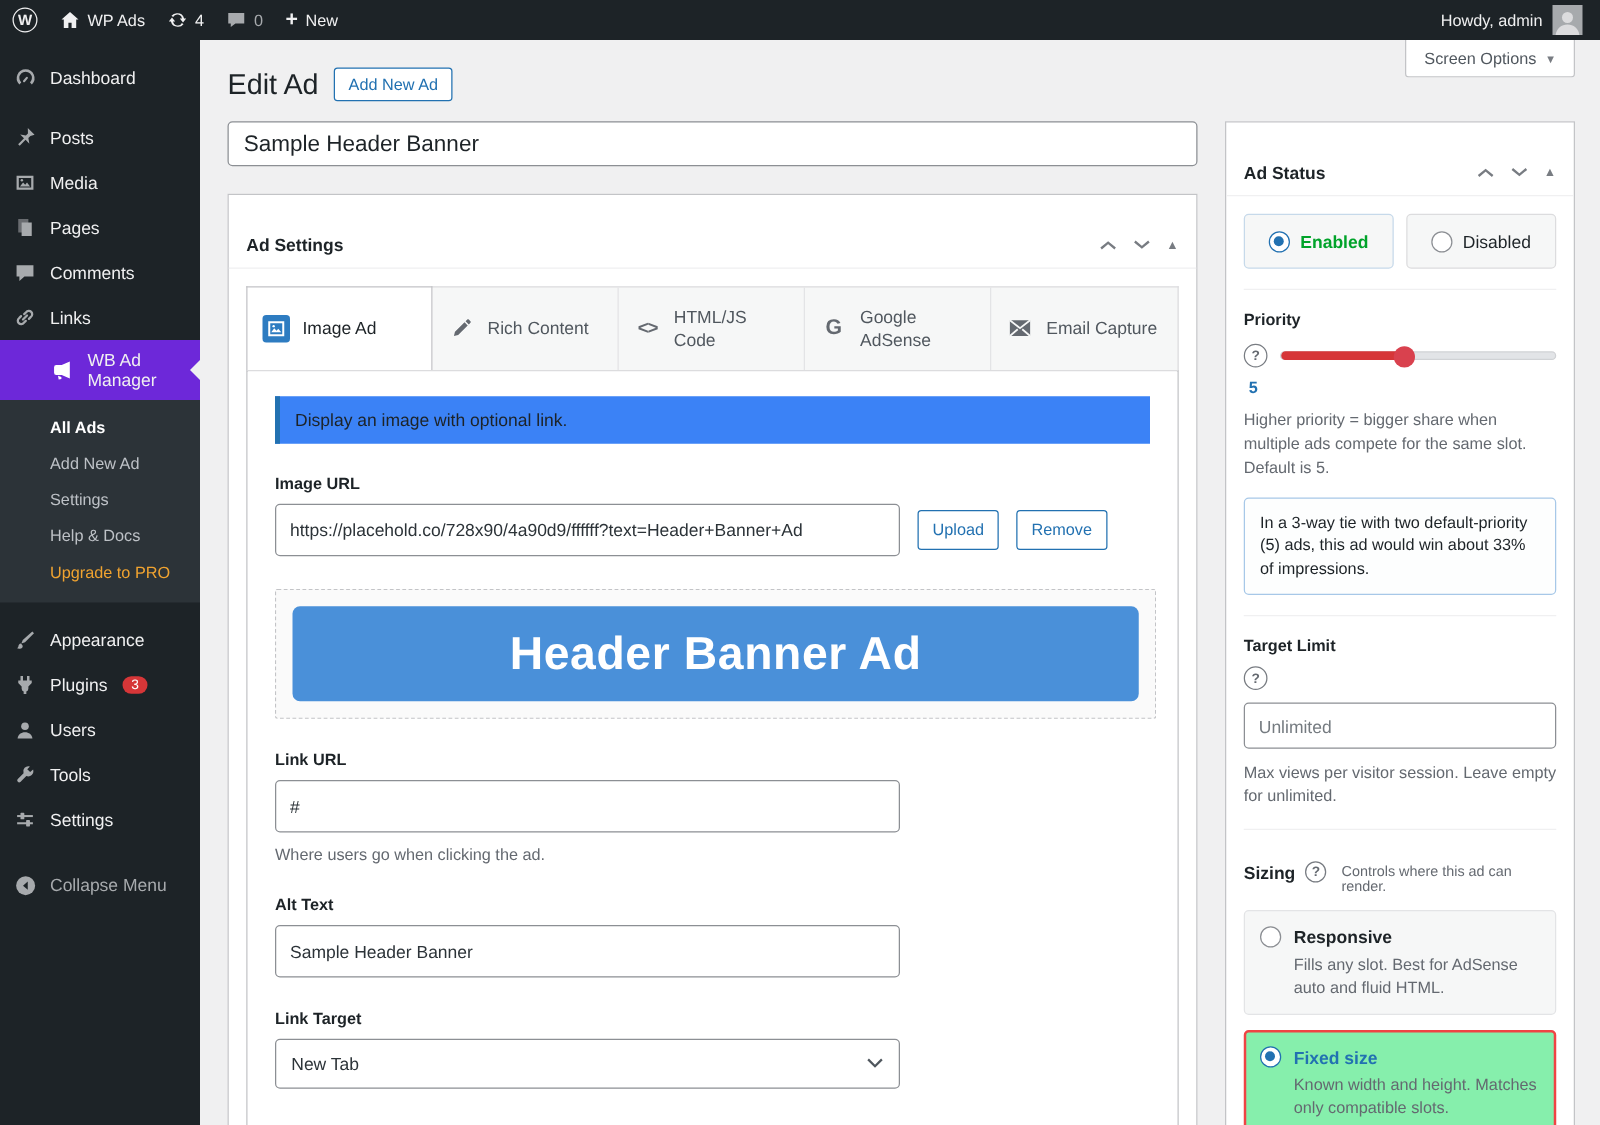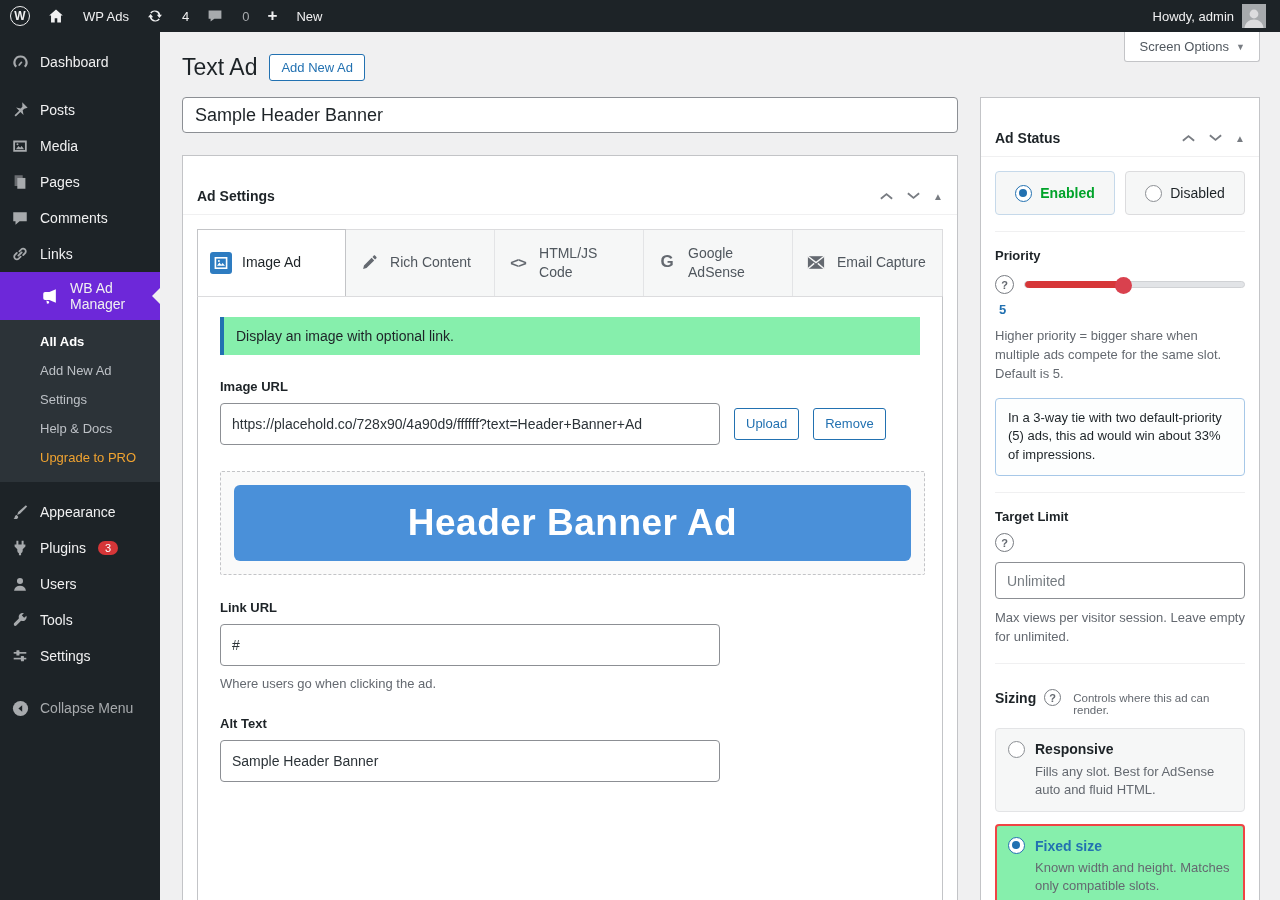--- a/index.html
+++ b/index.html
@@ -2,21 +2,21 @@
 <html><head>
 <meta charset="utf-8">
 <style>
   * { margin:0; padding:0; box-sizing:border-box; }
   html,body { width:1280px; height:900px; overflow:hidden; }
   body { font-family:"Liberation Sans", sans-serif; font-size:13px; color:#1d2327; background:#f0f0f1; }
 
   
   .adminbar { height:32px; background:#1d2327; color:#f0f0f1; display:flex; align-items:center; justify-content:space-between; padding:0 14px 0 10px; font-size:13px; }
   .ab-left { display:flex; align-items:center; gap:18px; }
-  .ab-item { display:flex; align-items:center; gap:19px; color:#f0f0f1; cursor:pointer; }
+  .ab-item { display:flex; align-items:center; gap:6px; color:#f0f0f1; cursor:pointer; }
   .ab-muted { color:#a7aaad; }
   .wp-logo { width:20px; height:20px; border:1.6px solid #f0f0f1; border-radius:50%; display:flex; align-items:center; justify-content:center; font-weight:bold; font-size:12px; color:#f0f0f1; }
   .ab-ico svg { display:block; }
   .ab-plus { font-size:17px; font-weight:bold; line-height:1; margin-top:-2px; }
   .ab-right { display:flex; align-items:center; gap:8px; }
   .avatar { width:24px; height:24px; background:#a7aaad; display:flex; align-items:flex-end; justify-content:center; overflow:hidden; }
   .avatar svg { display:block; }
 
   
   .frame { display:flex; height:868px; }
@@ -67,21 +67,21 @@
   .tabs { display:flex; background:#f6f7f7; border:1px solid #dcdcde; border-bottom:none; }
   .tab { width:150px; padding:14px 12px; display:flex; align-items:center; gap:10px; color:#50575e; cursor:pointer; font-size:14px; line-height:1.35; border-right:1px solid #e3e4e6; }
   .tab:last-child { border-right:none; }
   .tab.active { background:#fff; color:#1d2327; border-right:1px solid #c3c4c7; margin:-1px 0 0 -1px; border-left:1px solid #c3c4c7; border-top:1px solid #c3c4c7; position:relative; }
   .tab-ico { flex:none; display:flex; align-items:center; justify-content:center; width:22px; height:22px; color:#646970; }
   .imgad-ico { background:#2e7cc1; border-radius:3px; }
   .glyph-ico { font-weight:bold; font-size:15px; letter-spacing:-1px; }
   .g-ico { font-size:17px; font-weight:bold; }
   .tab-panel { border:1px solid #c3c4c7; border-top:1px solid #dcdcde; background:#fff; padding:20px 22px 22px; height:610px; overflow:hidden; }
 
-  .notice-info { border-left:4px solid #2271b1; padding:11px 12px; font-size:14px; color:#1d2327; background:#86efac; box-shadow:0 0 0 0; margin-bottom:24px; }
+  .notice-info { border-left:4px solid #2271b1; padding:11px 12px; font-size:14px; color:#1d2327; background:#3b82f6; box-shadow:0 0 0 0; margin-bottom:24px; }
   .field-label { font-weight:bold; font-size:13px; margin-bottom:9px; }
   .text-input { width:500px; height:42px; border:1px solid #8c8f94; border-radius:4px; padding:0 11px; font-size:14px; color:#2c3338; background:#fff; font-family:inherit; }
   .inline-row { display:flex; align-items:center; gap:14px; }
   .inline-row .btn-outline { background:#fff; height:32px; }
   .helper { color:#646970; font-size:13px; margin-top:10px; }
   .fgroup { margin-top:25px; }
 
   .preview-box { margin-top:26px; border:1px dashed #c3c4c7; background:#fafafa; border-radius:2px; padding:13px; width:705px; }
   .banner { background:#4a90d9; border-radius:6px; height:76px; display:flex; align-items:center; justify-content:center; color:#fff; font-size:37px; font-weight:bold; letter-spacing:0.5px; }
 
@@ -292,21 +292,21 @@
     </div>
   </div>
 
   <div class="content">
     <div class="screen-options">
       <span>Screen Options</span>
       <span class="so-tri">▼</span>
     </div>
 
     <div class="h1row">
-      <h1 class="page-title">Text Ad</h1>
+      <h1 class="page-title">Edit Ad</h1>
       <button class="btn-outline btn-white">Add New Ad</button>
     </div>
 
     <div class="cols">
 
       <div class="main-col">
         <input class="title-input" value="Sample Header Banner" style="">
 
         <div class="metabox">
           <div class="mb-head">
@@ -380,20 +380,29 @@
                 <div class="field-label">Link URL</div>
                 <input class="text-input" value="#" style="">
                 <div class="helper">Where users go when clicking the ad.</div>
               </div>
 
               <div class="fgroup">
                 <div class="field-label">Alt Text</div>
                 <input class="text-input" value="Sample Header Banner" style="">
               </div>
 
+              <div class="fgroup">
+                <div class="field-label">Link Target</div>
+                <div class="select">
+                  <span>New Tab</span>
+                  <svg width="14" height="9" viewBox="0 0 14 9" fill="none" stroke="currentColor" stroke-width="1.8">
+                      <path d="M1.5 1.5L7 7l5.5-5.5"></path>
+                    </svg>
+                </div>
+              </div>
             </div>
           </div>
         </div>
       </div>
 
       <div class="side-col">
         <div class="metabox">
           <div class="mb-head">
             <span class="mb-title">Ad Status</span>
             <span class="mb-icons">

